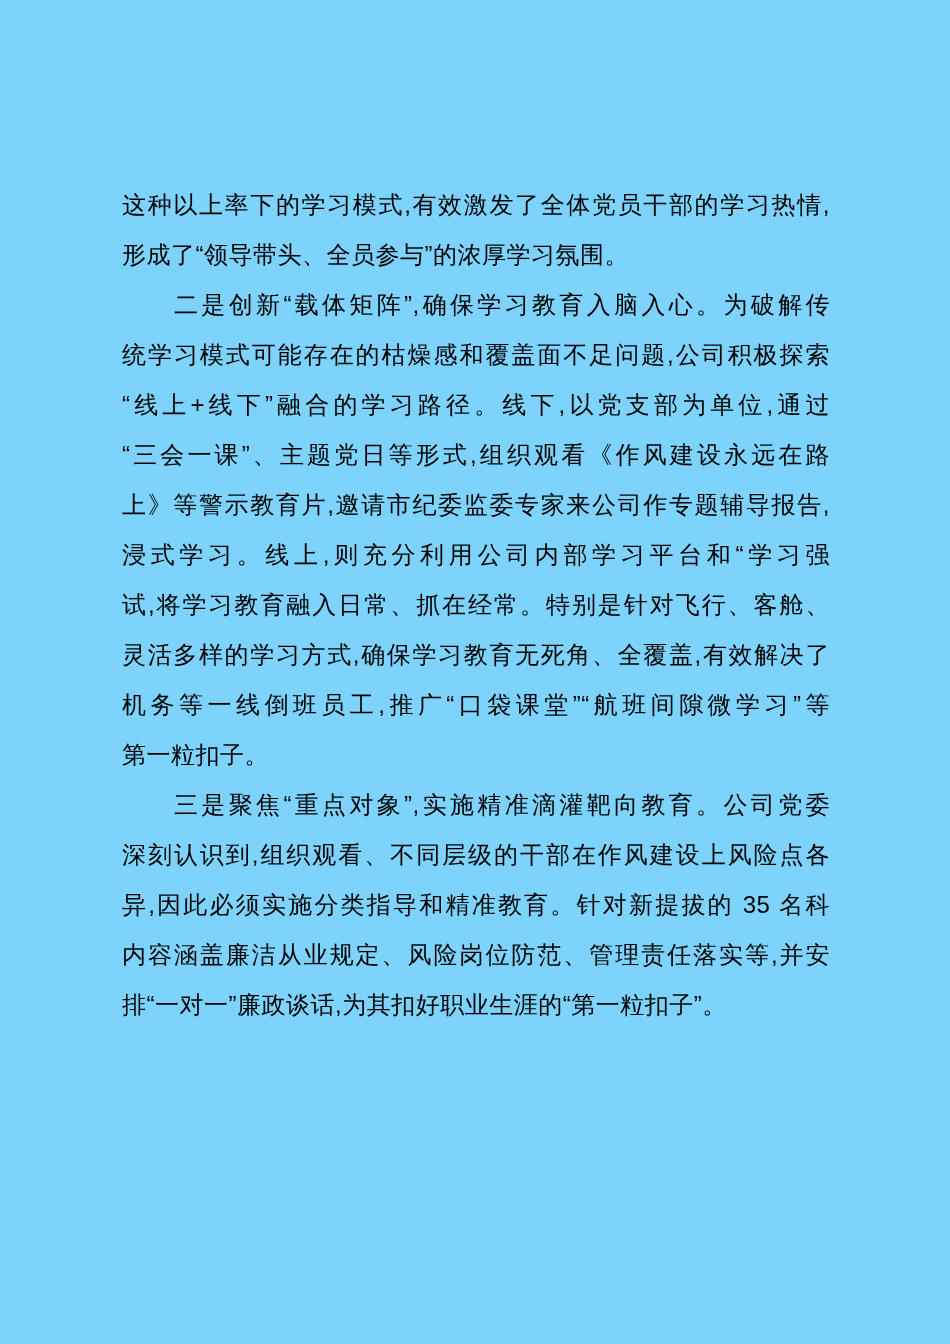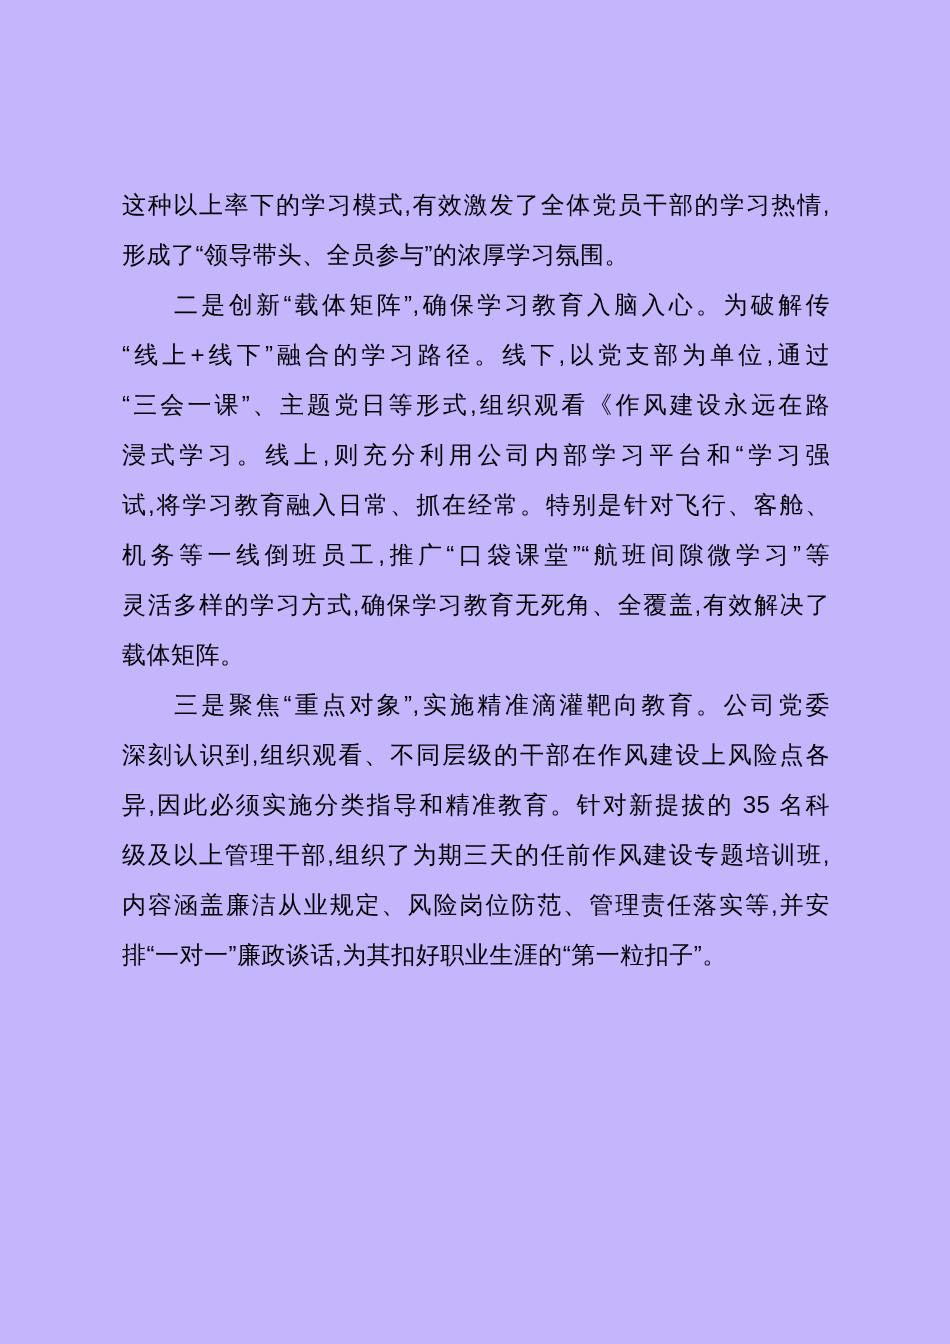--- a/index.html
+++ b/index.html
@@ -4,21 +4,21 @@
 <style>
   html, body {
     margin: 0;
     padding: 0;
     background: #ffffff;
   }
   .page {
     position: relative;
     width: 950px;
     height: 1344px;
-    background: #c4b5fd;
+    background: #7dd3fc;
     overflow: hidden;
     font-family: "Liberation Sans", sans-serif;
   }
   .doc-body {
     position: absolute;
     left: 122px;
     top: 180px;
     width: 708px;
     color: #000000;
     font-size: 24px;
@@ -40,27 +40,28 @@
   }
 </style>
 </head>
 <body>
 
 <div class="page">
   <div class="doc-body" id="doc-body" style="color: rgb(0, 0, 0);">
       <div class="line">这种以上率下的学习模式,有效激发了全体党员干部的学习热情,</div>
       <div class="line last">形成了“领导带头、全员参与”的浓厚学习氛围。</div>
       <div class="line indent">二是创新“载体矩阵”,确保学习教育入脑入心。为破解传</div>
+      <div class="line">统学习模式可能存在的枯燥感和覆盖面不足问题,公司积极探索</div>
       <div class="line">“线上+线下”融合的学习路径。线下,以党支部为单位,通过</div>
       <div class="line">“三会一课”、主题党日等形式,组织观看《作风建设永远在路</div>
+      <div class="line">上》等警示教育片,邀请市纪委监委专家来公司作专题辅导报告,</div>
       <div class="line">浸式学习。线上,则充分利用公司内部学习平台和“学习强</div>
       <div class="line">试,将学习教育融入日常、抓在经常。特别是针对飞行、客舱、</div>
+      <div class="line">灵活多样的学习方式,确保学习教育无死角、全覆盖,有效解决了</div>
       <div class="line">机务等一线倒班员工,推广“口袋课堂”“航班间隙微学习”等</div>
-      <div class="line">灵活多样的学习方式,确保学习教育无死角、全覆盖,有效解决了</div>
-      <div class="line last">载体矩阵。</div>
+      <div class="line last">第一粒扣子。</div>
       <div class="line indent">三是聚焦“重点对象”,实施精准滴灌靶向教育。公司党委</div>
       <div class="line">深刻认识到,组织观看、不同层级的干部在作风建设上风险点各</div>
       <div class="line">异,因此必须实施分类指导和精准教育。针对新提拔的 35 名科</div>
-      <div class="line">级及以上管理干部,组织了为期三天的任前作风建设专题培训班,</div>
       <div class="line">内容涵盖廉洁从业规定、风险岗位防范、管理责任落实等,并安</div>
       <div class="line last">排“一对一”廉政谈话,为其扣好职业生涯的“第一粒扣子”。</div>
     </div>
 </div>
 
 </body></html>

